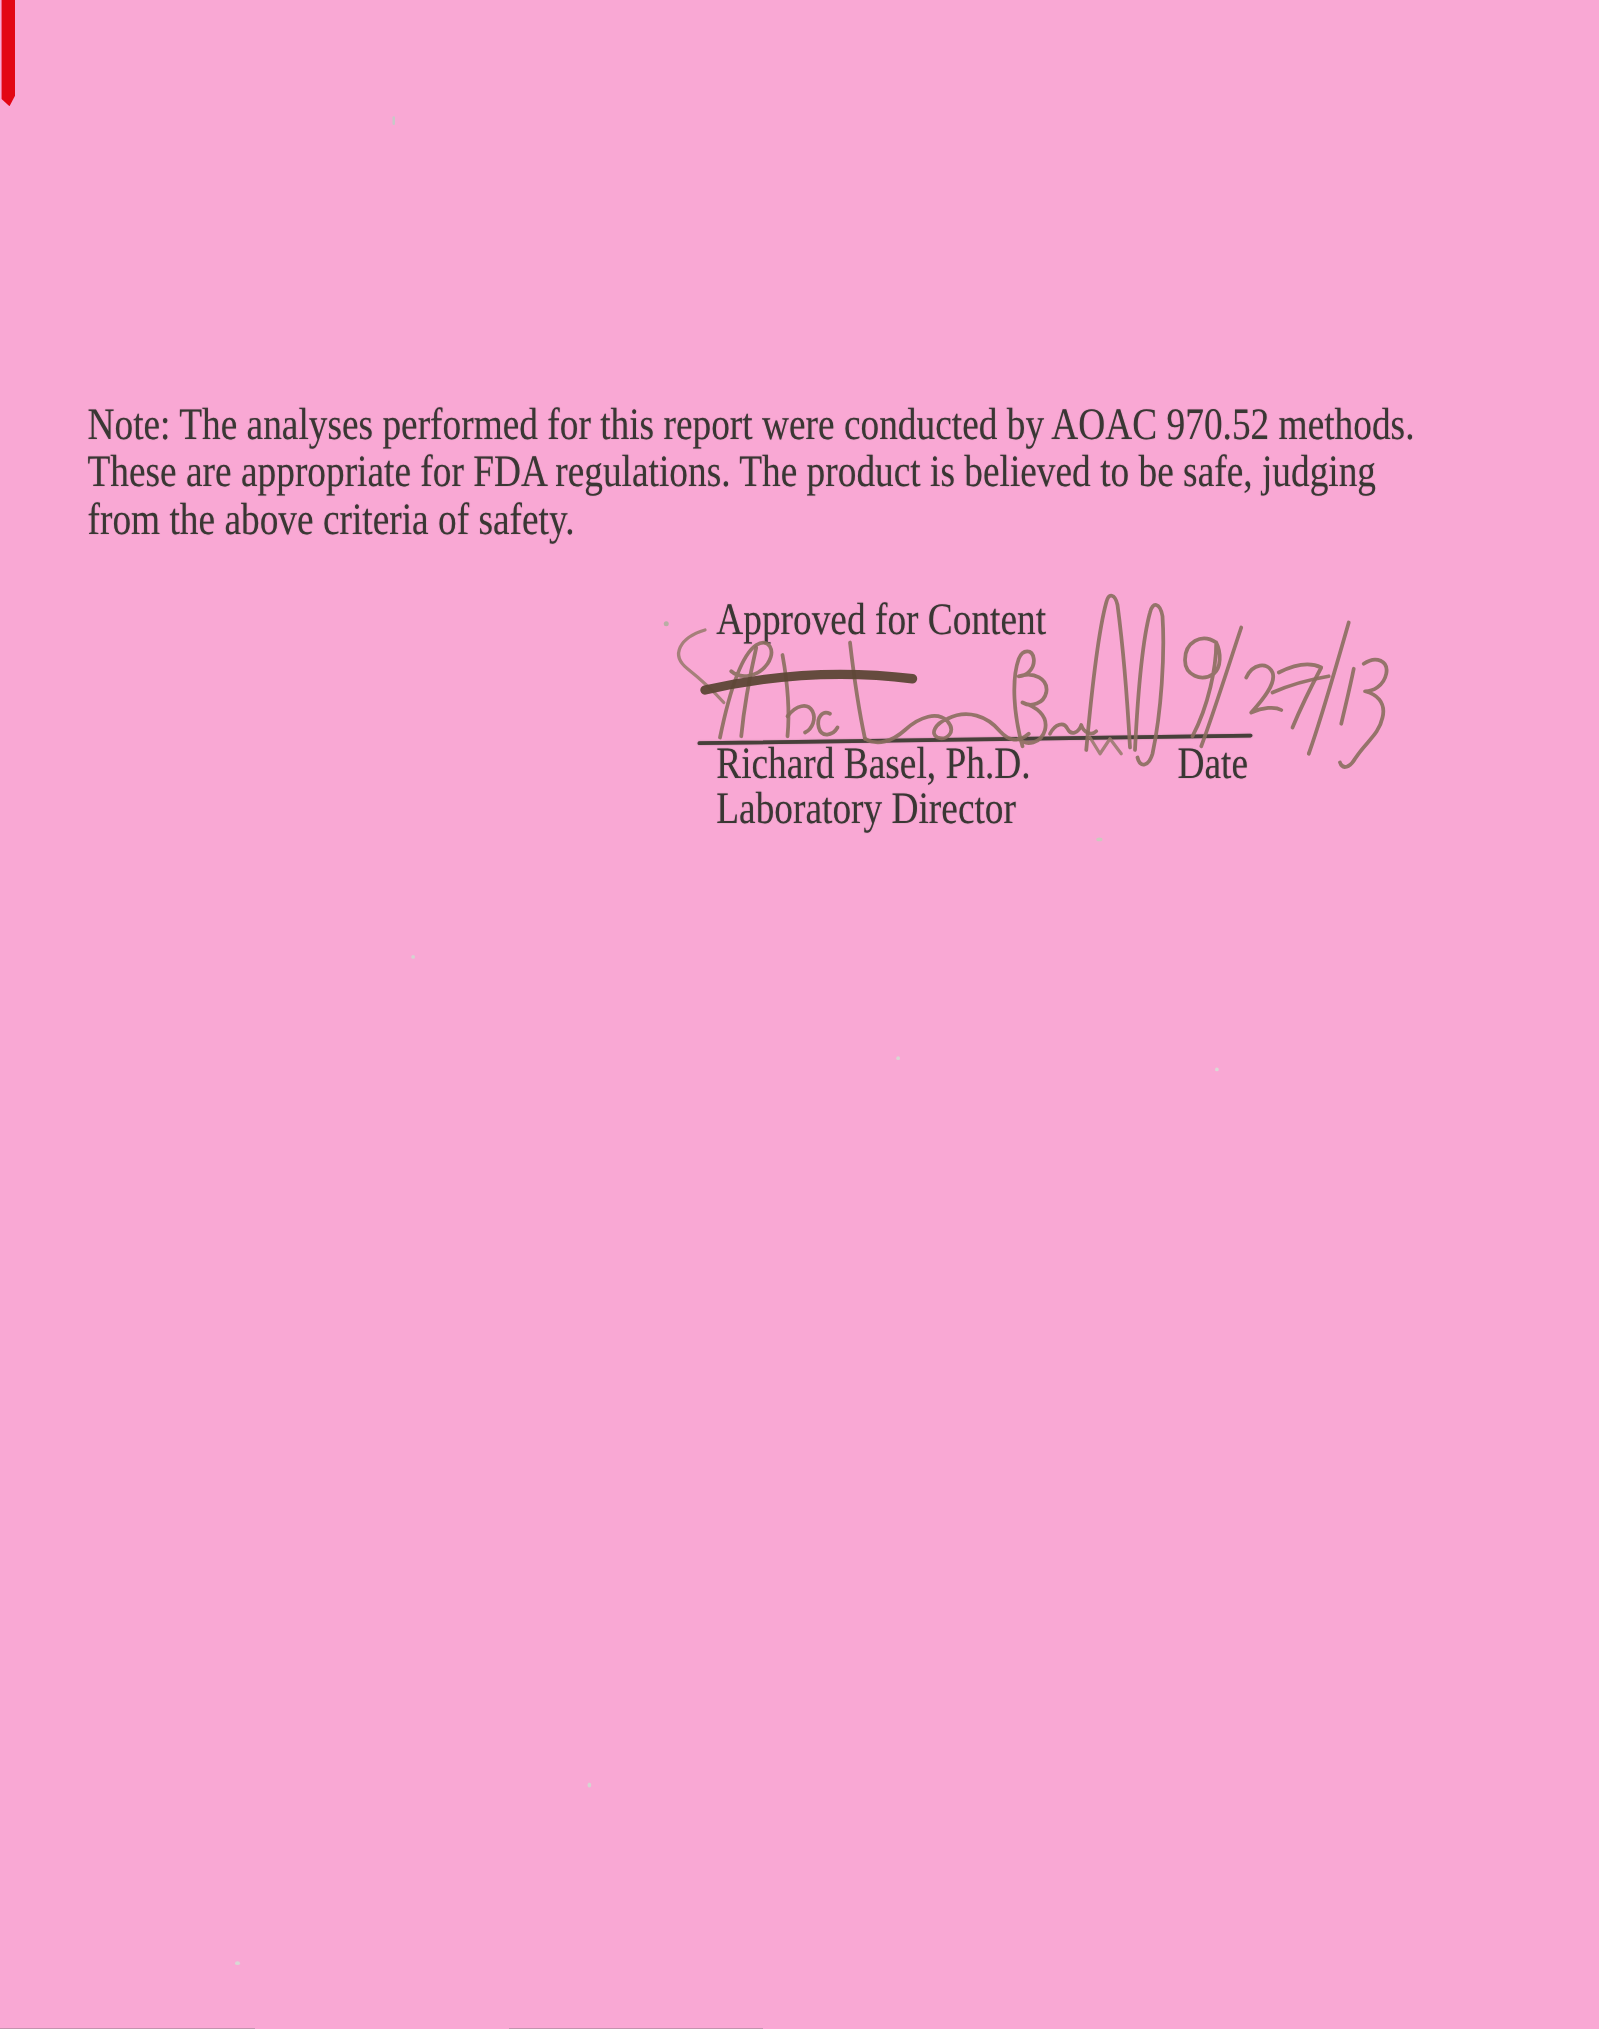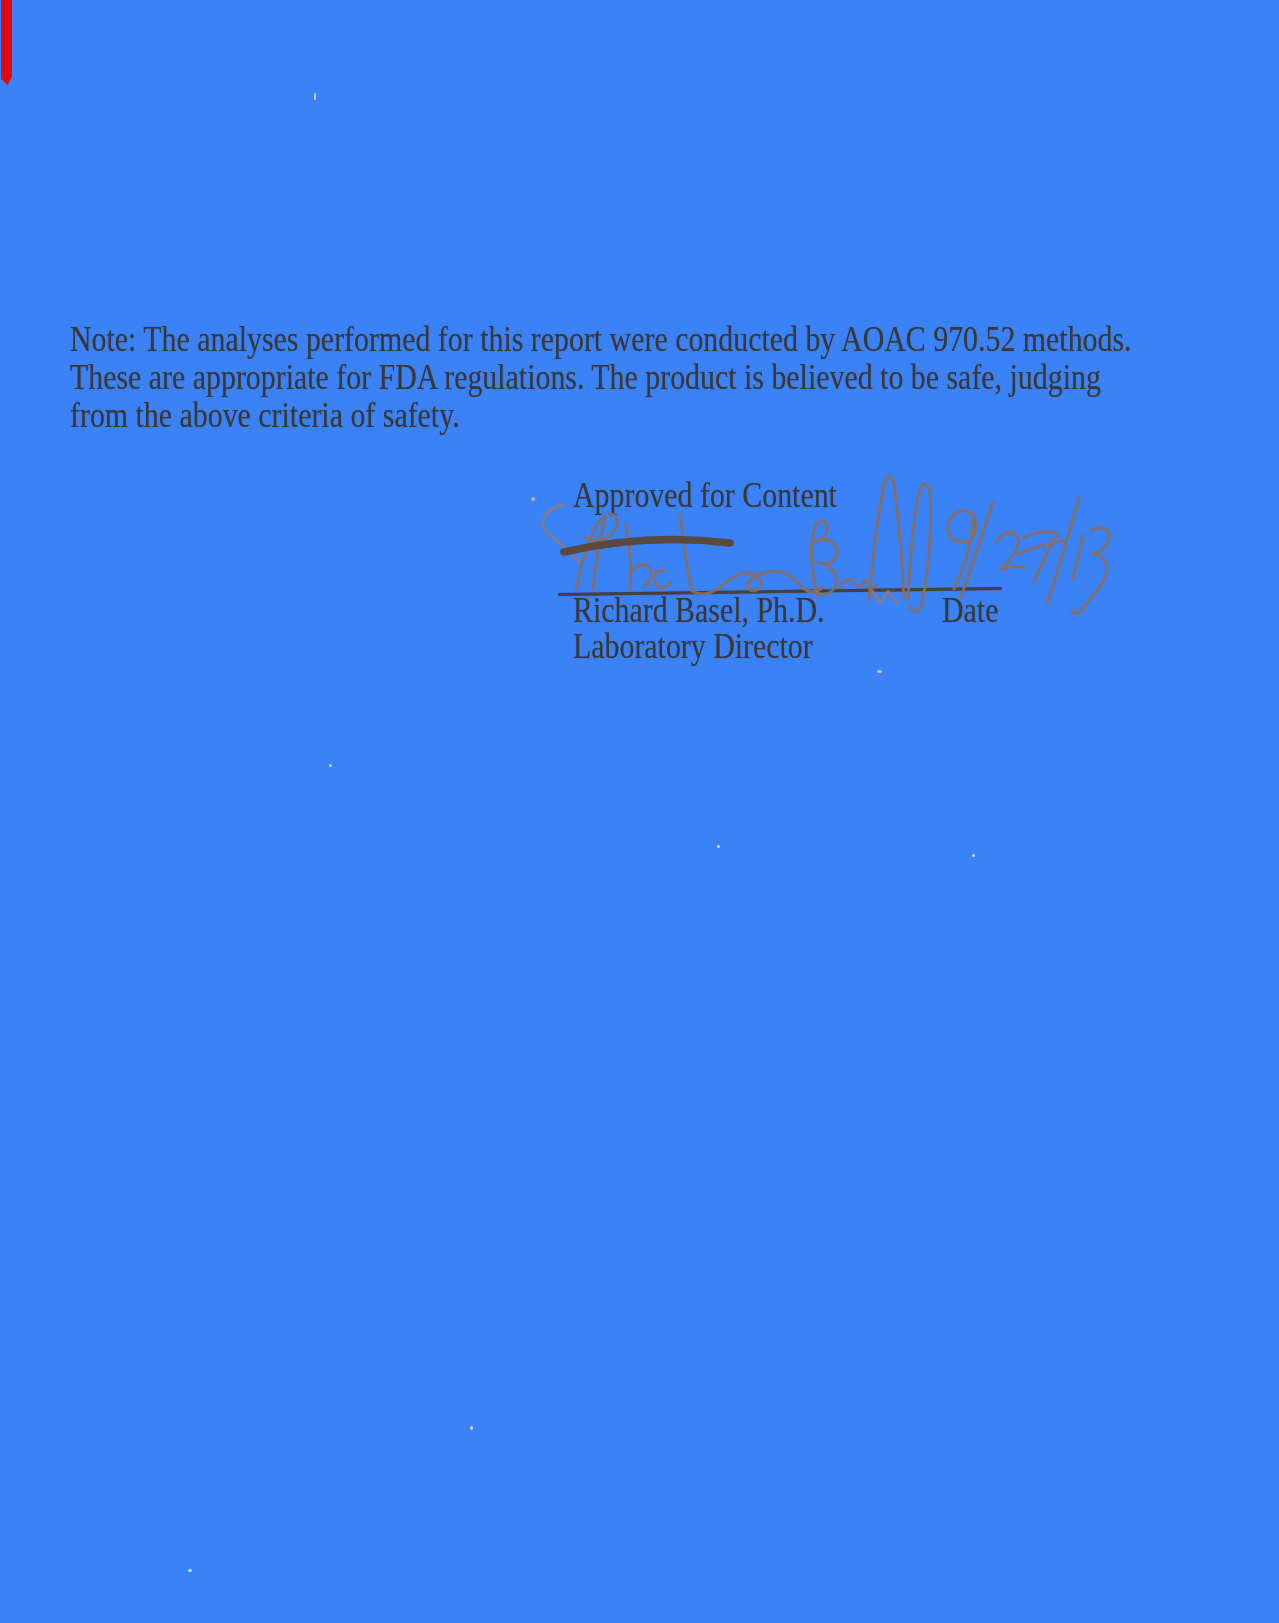--- a/index.html
+++ b/index.html
@@ -1,21 +1,21 @@
 <!DOCTYPE html>
 <html><head>
 <meta charset="utf-8">
 <style>
   html, body { margin: 0; padding: 0; background: #777; }
   .page {
     position: relative;
     width: 1279px;
     height: 1623px;
     margin: 0 auto;
-    background: #3b82f6;
+    background: #f9a8d4;
     overflow: hidden;
     font-family: "Liberation Serif", "DejaVu Serif", serif;
   }
   
   .typed {
     position: absolute;
     color: #3a3734;
     font-size: 36px;
     line-height: 38px;
     white-space: nowrap;

